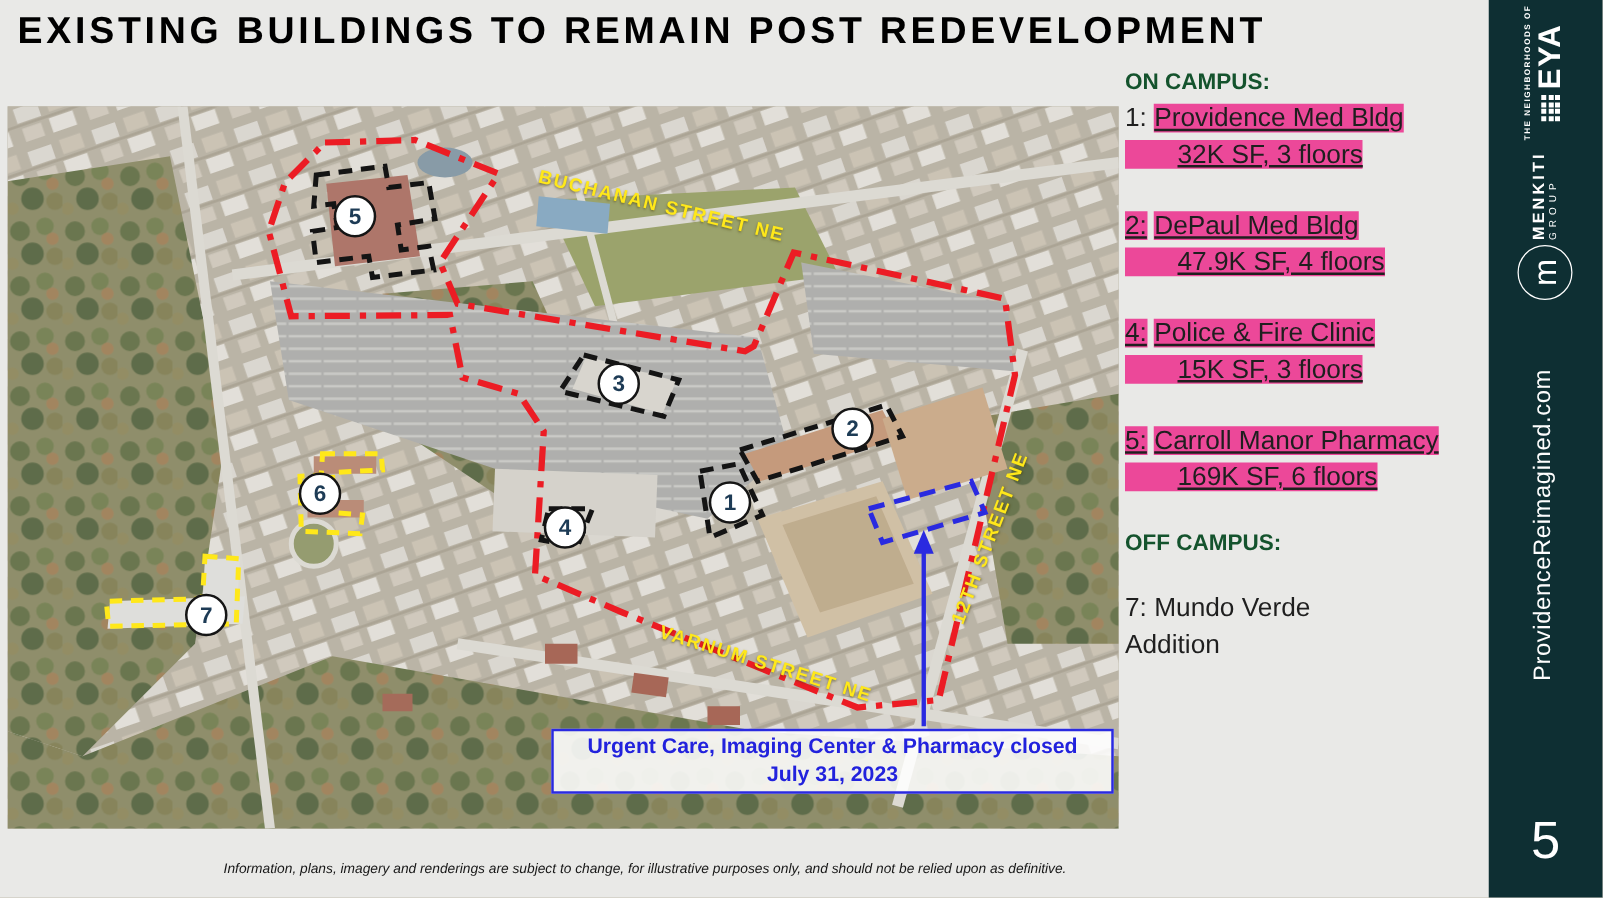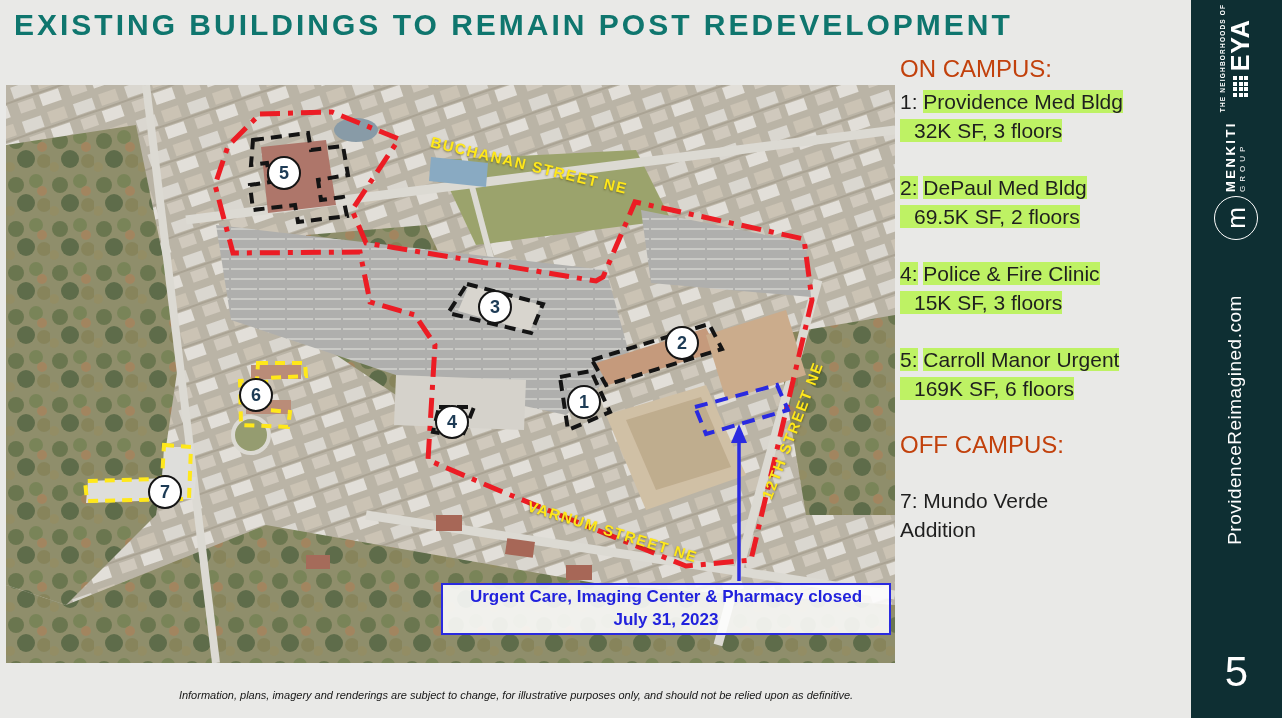--- a/index.html
+++ b/index.html
@@ -5,21 +5,21 @@
   html,body{margin:0;padding:0;}
   body{
     width:1282px;height:718px;position:relative;overflow:hidden;
     background:#e9e9e7;
     font-family:"Liberation Sans","DejaVu Sans",sans-serif;
   }
   
   .title{
     position:absolute;left:14px;top:8px;width:1160px;
     font-size:30px;font-weight:800;letter-spacing:3px;
-    color:#0f766e;white-space:nowrap;
+    color:#000000;white-space:nowrap;
   }
   
   .map{
     position:absolute;left:6px;top:85px;width:889px;height:578px;
     overflow:hidden;background:#bdb8aa;
   }
   .map svg{position:absolute;left:0;top:0;}
   .marker{
     position:absolute;width:34px;height:34px;border-radius:50%;
     background:#fff;border:2.5px solid #151515;box-sizing:border-box;
@@ -36,25 +36,25 @@
     position:absolute;left:435px;top:498px;width:450px;height:52px;
     background:rgba(255,255,255,.88);border:2px solid #2a2ae0;
     box-sizing:border-box;display:flex;align-items:center;justify-content:center;
     text-align:center;color:#2222dd;font-weight:bold;font-size:17px;line-height:1.35;
     padding:0 24px;
   }
   
   .legend{
     position:absolute;left:900px;top:55px;width:288px;color:#1f1f1f;
   }
-  .legend .heading{font-size:24px;font-weight:400;color:#c2410c;margin:0 0 4px 0;}
+  .legend .heading{font-size:18px;font-weight:700;color:#14532d;margin:0 0 4px 0;}
   .legend .heading.off{margin-top:0;}
   .item{font-size:21px;line-height:29px;margin-bottom:28px;}
-  .hl{background:#bef264;}
-  .detail{padding-left:14px;}
+  .hl{background:#ec4899;text-decoration:underline;}
+  .detail{padding-left:42px;}
   .offitem{font-size:21px;line-height:29px;margin-bottom:28px;}
   
   .bar{
     position:absolute;left:1191px;top:0;width:91px;height:718px;
     background:#0e2f33;color:#fff;
   }
   .rot{transform:rotate(-90deg);}
   .eya-block{
     position:absolute;left:1192px;top:36px;width:88px;height:44px;
     display:flex;flex-direction:column;align-items:center;justify-content:center;
@@ -197,30 +197,30 @@
   <div class="heading">ON CAMPUS:</div>
 
   <div class="item">
     <span>1:</span>
     <span class="hl">Providence Med Bldg</span><br>
     <span class="hl detail">32K SF, 3 floors</span>
   </div>
   <div class="item">
     <span class="hl">2:</span>
     <span class="hl">DePaul Med Bldg</span><br>
-    <span class="hl detail">69.5K SF, 2 floors</span>
+    <span class="hl detail">47.9K SF, 4 floors</span>
   </div>
   <div class="item">
     <span class="hl">4:</span>
     <span class="hl">Police &amp; Fire Clinic</span><br>
     <span class="hl detail">15K SF, 3 floors</span>
   </div>
   <div class="item">
     <span class="hl">5:</span>
-    <span class="hl">Carroll Manor Urgent</span><br>
+    <span class="hl">Carroll Manor Pharmacy</span><br>
     <span class="hl detail">169K SF, 6 floors</span>
   </div>
 
   <div class="heading off">OFF CAMPUS:</div>
   <div class="offitem" style="width:210px;margin-top:27px;">7: Mundo Verde Addition</div>
 </div>
 
 <div class="bar"></div>
 
 <div class="eya-block rot">

